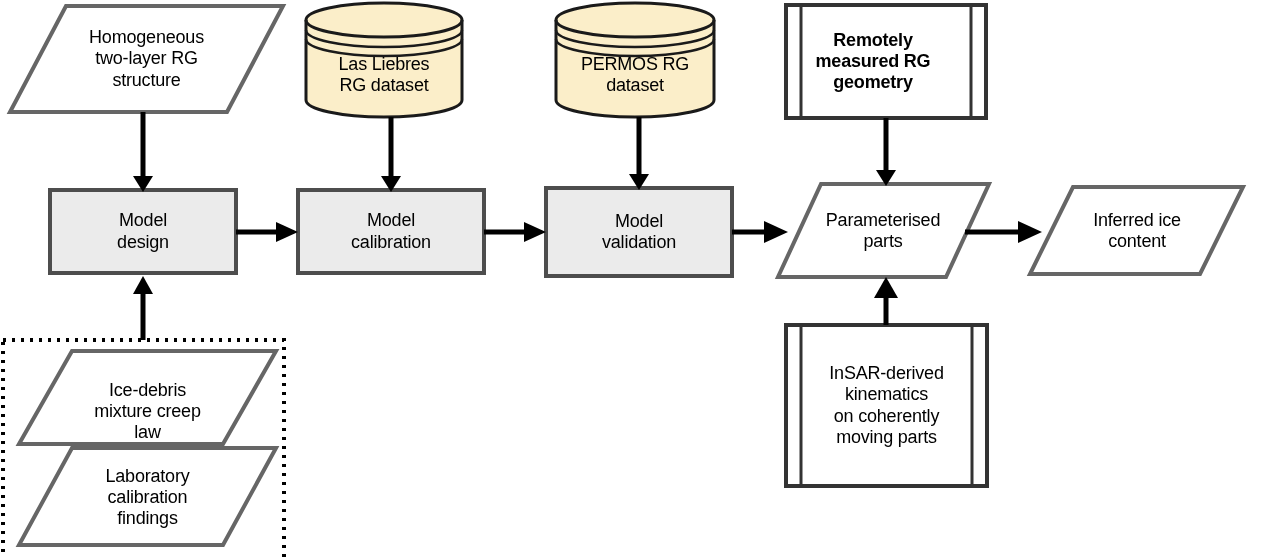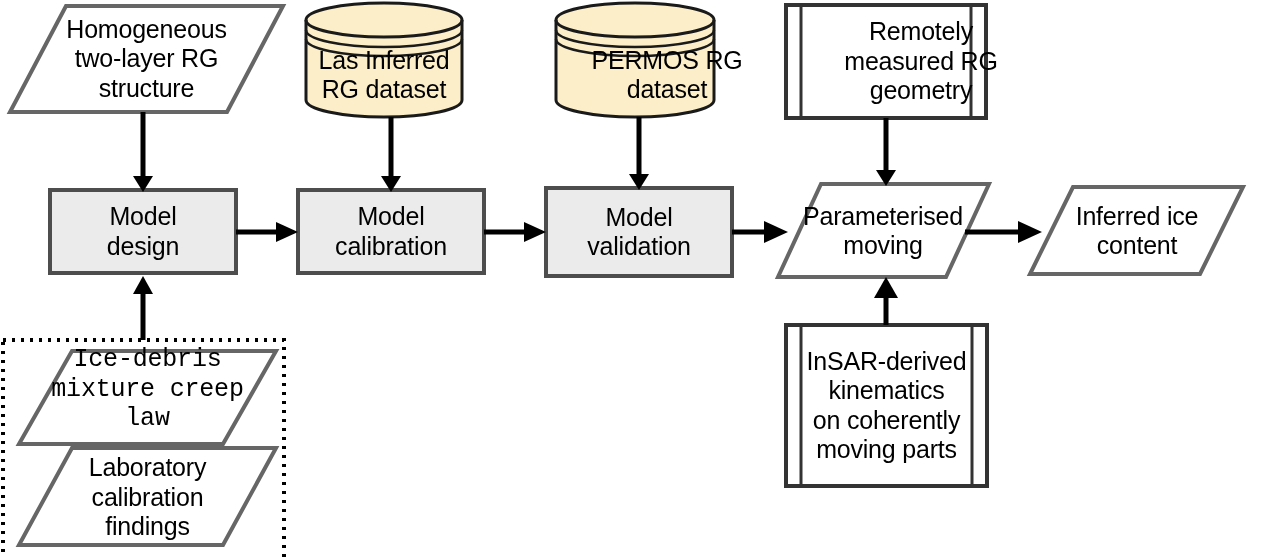--- a/index.html
+++ b/index.html
@@ -23,21 +23,21 @@
     height: 558px;
   }
   .node-label {
     position: absolute;
     display: flex;
     align-items: center;
     justify-content: center;
     text-align: center;
     color: #000000;
     font-family: "Liberation Sans", sans-serif;
-    font-size: 25px;
+    font-size: 18px;
     line-height: 1.18;
     letter-spacing: -0.2px;
     pointer-events: none;
     white-space: pre-line;
   }
 </style>
 </head>
 <body>
 
 <div id="canvas">
@@ -140,46 +140,46 @@
         <polygon points="874,298 898,298 886,277" stroke="none"></polygon>
       </g>
 
     </g>
   </svg>
 
   <div class="node-label" style="left:34px; top:6px; width:225px; height:106px;">Homogeneous
 two-layer RG
 structure</div>
 
-  <div class="node-label" style="left:306px; top:40px; width:156px; height:70px;">Las Inferred
+  <div class="node-label" style="left:306px; top:40px; width:156px; height:70px;">Las Liebres
 RG dataset</div>
 
-  <div class="node-label" style="left:555px; top:40px; width:160px; height:70px;margin-left:32px;">PERMOS RG
+  <div class="node-label" style="left:555px; top:40px; width:160px; height:70px;">PERMOS RG
 dataset</div>
 
-  <div class="node-label" style="left:836px; top:5px; width:170px; height:113px;">Remotely
+  <div class="node-label" style="left:788px; top:5px; width:170px; height:113px;font-weight:bold;">Remotely
 measured RG
 geometry</div>
 
   <div class="node-label" style="left:50px; top:190px; width:186px; height:83px;">Model
 design</div>
 
   <div class="node-label" style="left:298px; top:190px; width:186px; height:83px;">Model
 calibration</div>
 
   <div class="node-label" style="left:546px; top:188px; width:186px; height:88px;">Model
 validation</div>
 
   <div class="node-label" style="left:798px; top:186px; width:170px; height:90px;">Parameterised
-moving</div>
+parts</div>
 
   <div class="node-label" style="left:1052px; top:188px; width:170px; height:86px;text-align:center;">Inferred ice
 content</div>
 
-  <div class="node-label" style="left:45px; top:343px; width:205px; height:93px;font-family:Liberation Mono, monospace;">Ice-debris
+  <div class="node-label" style="left:45px; top:365px; width:205px; height:93px;">Ice-debris
 mixture creep
 law</div>
 
   <div class="node-label" style="left:45px; top:450px; width:205px; height:95px;">Laboratory
 calibration
 findings</div>
 
   <div class="node-label" style="left:801px; top:325px; width:171px; height:161px;">InSAR-derived
 kinematics
 on coherently

